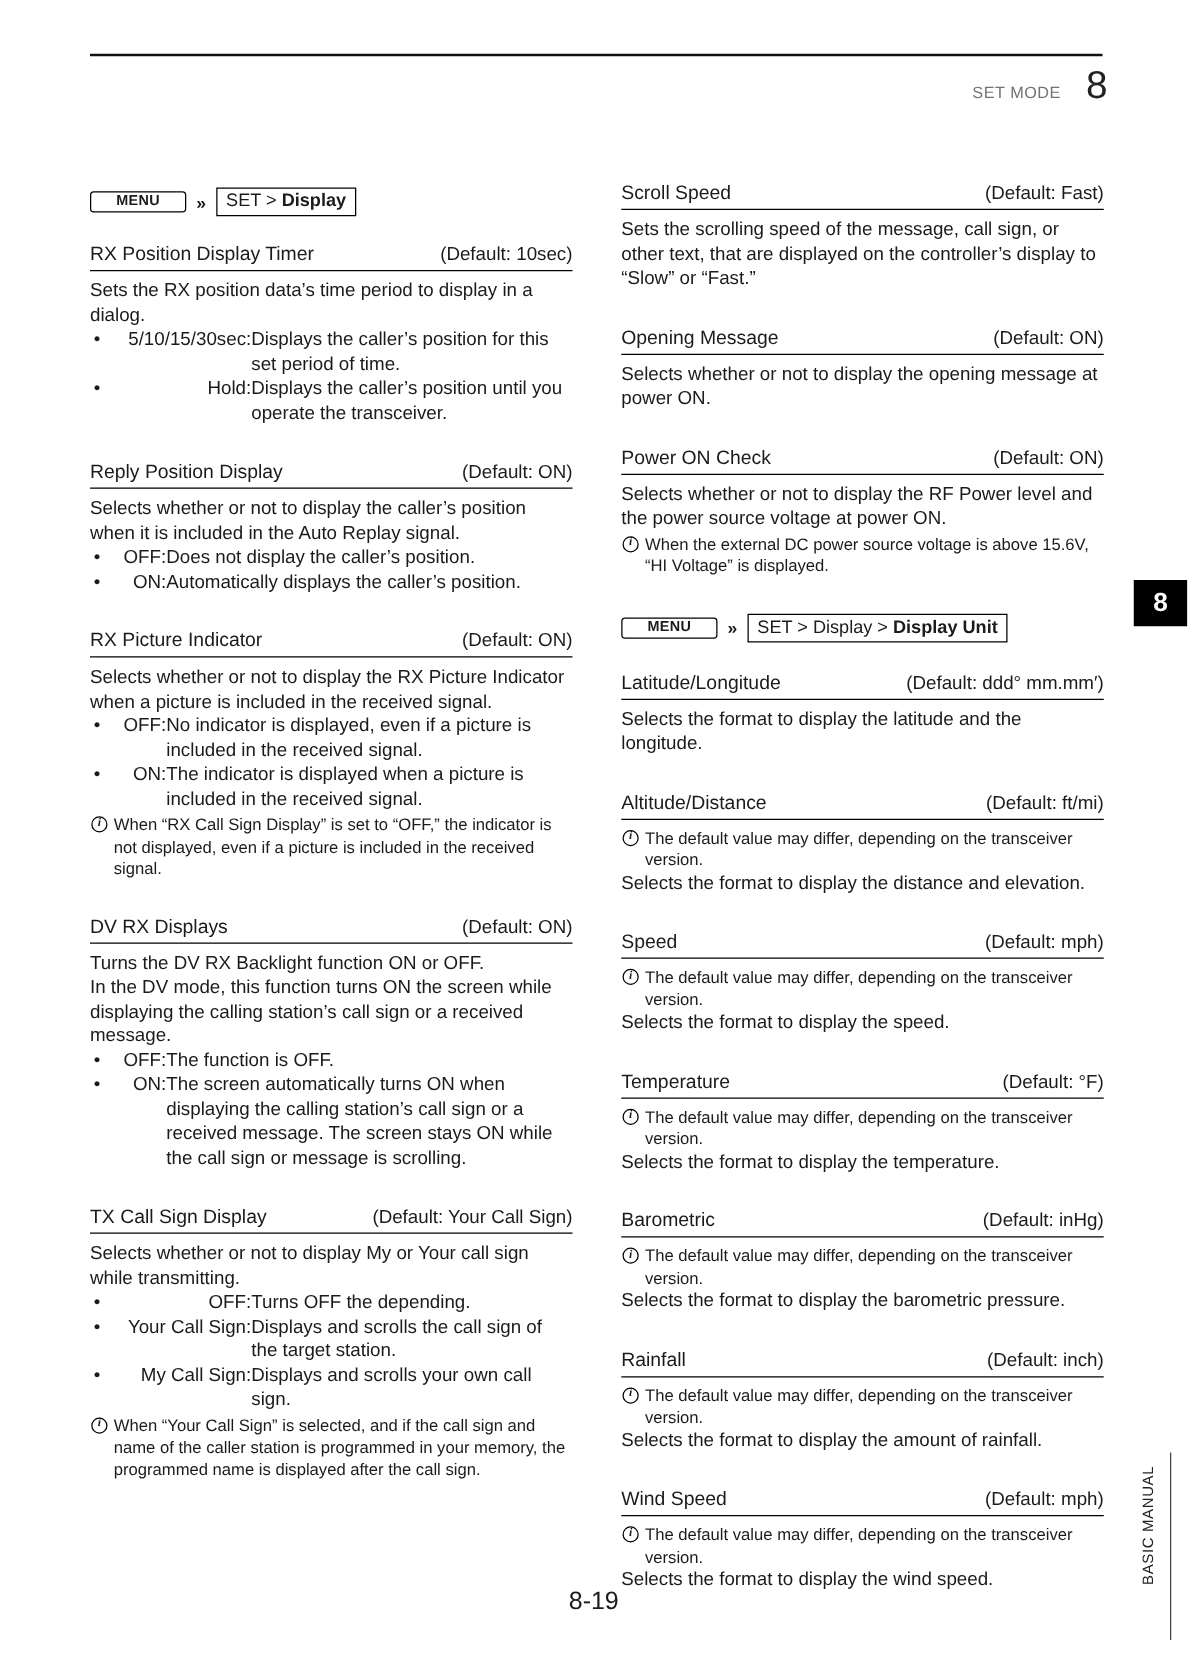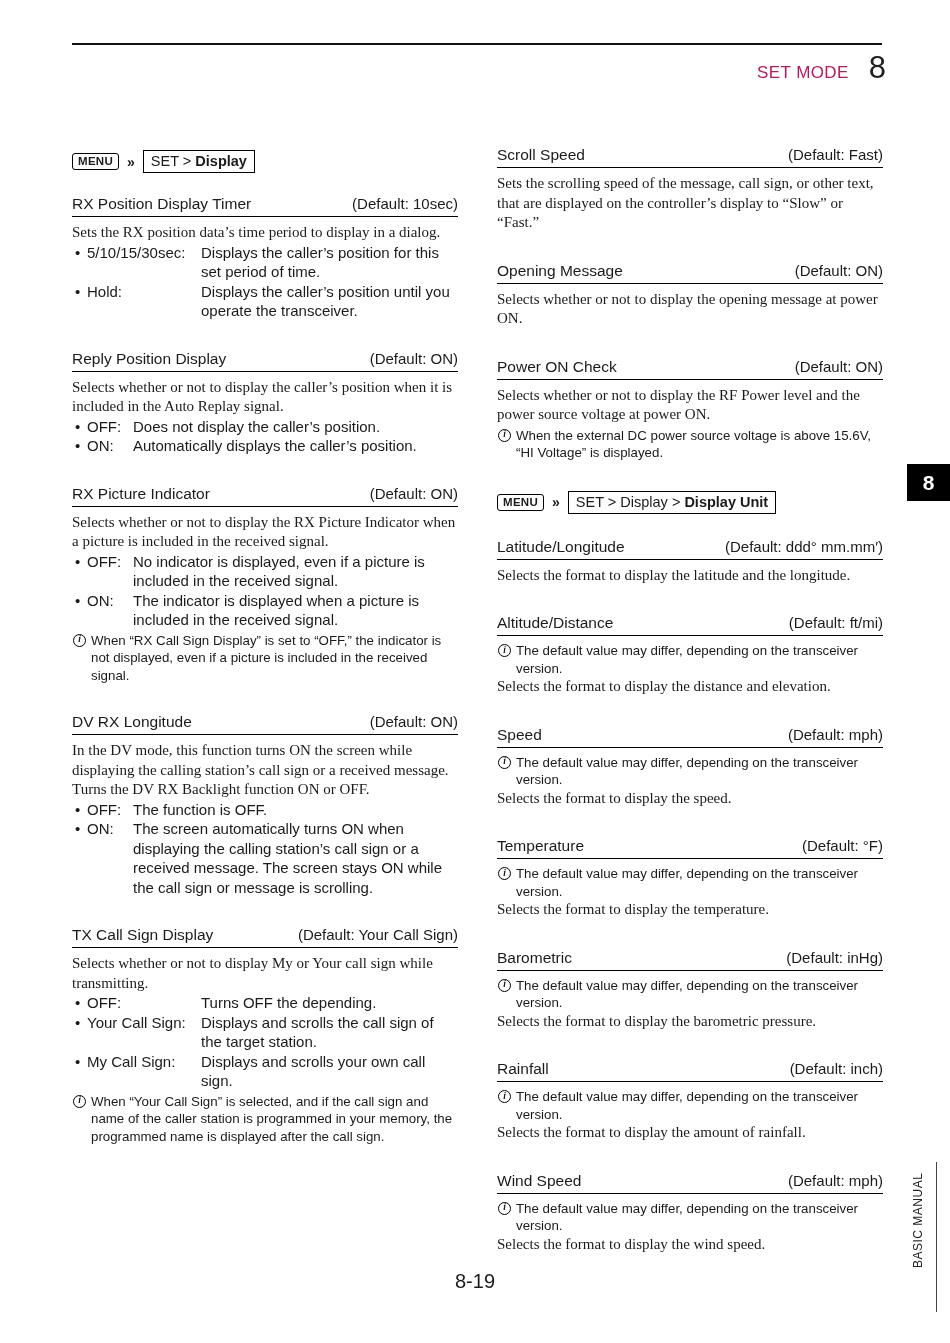--- a/index.html
+++ b/index.html
@@ -4,21 +4,21 @@
 <style>
   * { margin:0; padding:0; box-sizing:border-box; }
   html,body { background:#ffffff; }
   .page {
     position:relative; width:950px; height:1343px; margin:0 auto;
     background:#ffffff; color:#1b1b1b;
     font-family:"Liberation Sans", sans-serif; overflow:hidden;
   }
   .top-rule { position:absolute; left:72px; top:43px; width:810px; height:2px; background:#111; }
   .page-header { position:absolute; top:50px; right:64px; display:flex; align-items:baseline; gap:20px; }
-  .hdr-title { font-size:17px; letter-spacing:0.4px; color:#be185d; }
+  .hdr-title { font-size:13px; letter-spacing:0.4px; color:#737373; }
   .hdr-num { font-size:31px; color:#222; }
   .chapter-tab {
     position:absolute; right:0; top:464px; width:43px; height:37px; background:#000;
     color:#fff; display:flex; align-items:center; justify-content:center;
     font-size:21px; font-weight:bold;
   }
   .v-label {
     position:absolute; right:25px; top:1156px; height:112px;
     writing-mode:vertical-rl; transform:rotate(180deg);
     font-size:12px; letter-spacing:0.5px; color:#222;
@@ -29,38 +29,38 @@
 
   .col { position:absolute; top:146px; width:386px; }
   .col-left { left:72px; }
   .col-right { left:497px; }
 
   .menu-row { display:flex; align-items:center; gap:8px; margin-bottom:22px; }
   .col-left .menu-row { margin-top:4px; }
   .col-right .menu-row { margin-top:6px; margin-bottom:24px; }
   .menu-key {
     border:1.5px solid #000; border-radius:3px; font-size:11.5px; font-weight:bold;
-    padding:1px 5px 2px; letter-spacing:0.3px; white-space:nowrap;
+    padding:1px 20px 2px; letter-spacing:0.3px; white-space:nowrap;
   }
   .menu-sep { font-weight:bold; font-size:14px; }
   .menu-box { border:1.5px solid #000; font-size:14.5px; padding:2px 7px 3px; white-space:nowrap; }
   .menu-box b { font-weight:bold; }
 
   .sec { margin-bottom:29px; }
   .sec-head {
     display:flex; justify-content:space-between; align-items:baseline;
     border-bottom:1.5px solid #000; padding-bottom:3px; margin-bottom:6px;
   }
   .sec-title { font-weight:normal; font-size:15.5px; }
   .sec-default { font-size:15px; white-space:nowrap; }
-  .body { font-size:15px; line-height:19.5px;font-family:Liberation Serif, serif; }
+  .body { font-size:15px; line-height:19.5px; }
 
   .bullet { display:flex; font-size:15px; line-height:19.5px; }
   .bullet .bm { flex:0 0 auto; width:15px; padding-left:3px; }
-  .bullet .term { flex:0 0 auto; }
+  .bullet .term { flex:0 0 auto;text-align:right; }
   .tw-sm .term { width:46px; }
   .tw-lg .term { width:114px; }
   .bullet .desc { flex:1; }
 
   .note { display:flex; font-size:13.3px; line-height:17.5px; margin-top:2px; }
   .note-icon {
     flex:0 0 auto; width:13px; height:13px; border:1px solid #000; border-radius:50%;
     display:inline-flex; align-items:center; justify-content:center;
     font-size:9.5px; margin:2px 5px 0 1px;
     font-family:"Liberation Serif", serif; font-style:italic; font-weight:bold;
@@ -144,25 +144,25 @@
         <span class="desc">The indicator is displayed when a picture is included in the received signal.</span>
       </div>
       <div class="note">
         <span class="note-icon">i</span>
         <span class="note-text">When “RX Call Sign Display” is set to “OFF,” the indicator is not displayed, even if a picture is included in the received signal.</span>
       </div>
     </section>
 
     <section class="sec">
       <div class="sec-head">
-        <span class="sec-title">DV RX Longitude</span>
-        <span class="sec-default">(Default: ON)</span>
-      </div>
+        <span class="sec-title">DV RX Displays</span>
+        <span class="sec-default">(Default: ON)</span>
+      </div>
+      <p class="body">Turns the DV RX Backlight function ON or OFF.</p>
       <p class="body">In the DV mode, this function turns ON the screen while displaying the calling station’s call sign or a received message.</p>
-      <p class="body">Turns the DV RX Backlight function ON or OFF.</p>
       <div class="bullet tw-sm">
         <span class="bm">•</span>
         <span class="term">OFF:</span>
         <span class="desc">The function is OFF.</span>
       </div>
       <div class="bullet tw-sm">
         <span class="bm">•</span>
         <span class="term">ON:</span>
         <span class="desc">The screen automatically turns ON when displaying the calling station’s call sign or a received message. The screen stays ON while the call sign or message is scrolling.</span>
       </div>

